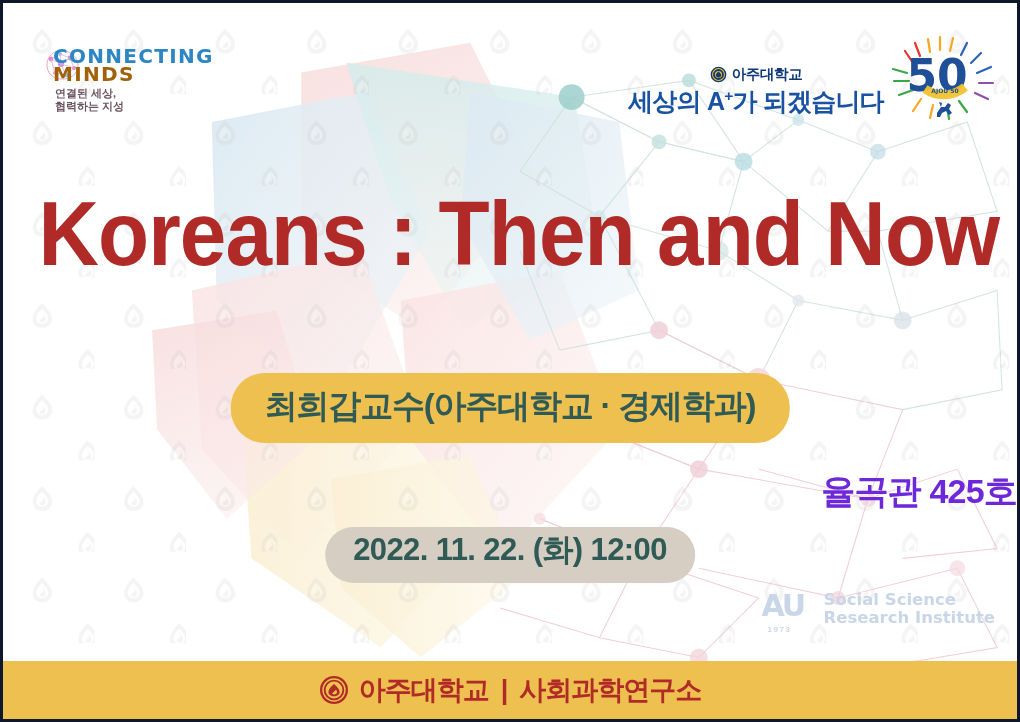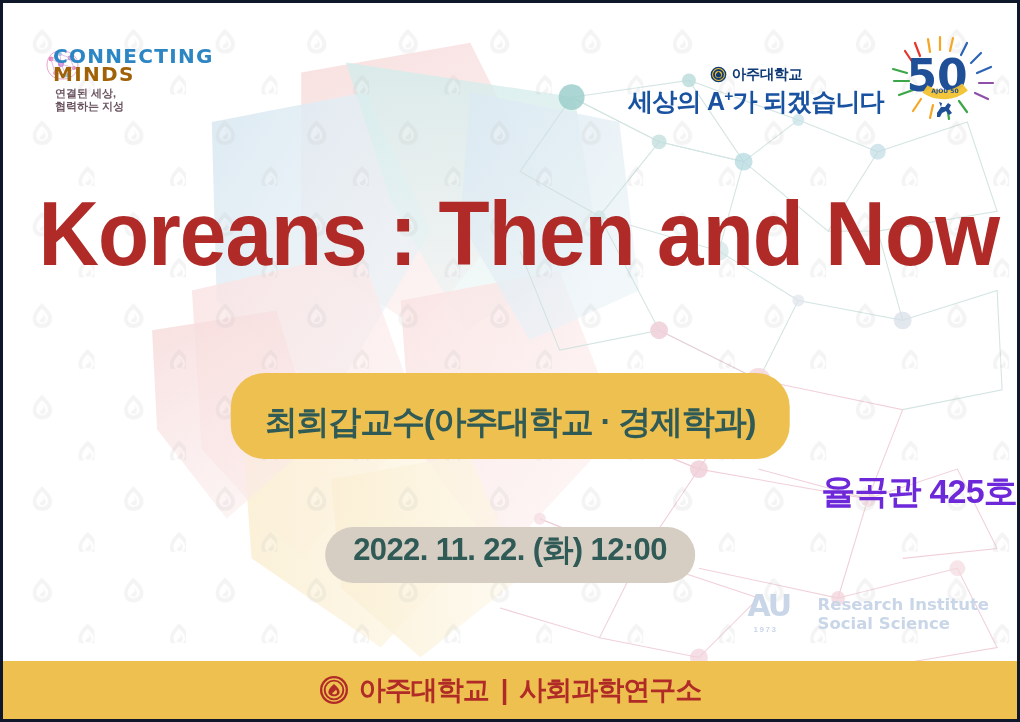--- a/index.html
+++ b/index.html
@@ -137,21 +137,21 @@
   }
 
   
   .speaker-pill {
     position: absolute;
     left: 50%;
     top: 370px;
     transform: translateX(-50%);
     background: #eec04f;
     border-radius: 34px;
-    padding: 27px 34px 14px;
+    padding: 11px 34px 14px;
     font-size: 33px;
     font-weight: bold;
     color: #2f5a56;
     letter-spacing: -1.2px;
     white-space: nowrap;
   }
 
   
   .venue {
     position: absolute;
@@ -176,25 +176,25 @@
     font-size: 31px;
     font-weight: bold;
     color: #2f5a56;
     letter-spacing: -0.6px;
     white-space: nowrap;
   }
 
   
   .ssri {
     position: absolute;
-    right: 28px;
+    right: 22px;
     bottom: 86px;
     display: flex;
-    align-items: flex-end;
-    gap: 16px;
+    align-items: flex-start;
+    gap: 8px;
   }
   .ssri-mark {
     position: relative;
     width: 54px;
     height: 42px;
     flex: 0 0 auto;
   }
   .ssri-au {
     font-size: 30px;
     font-weight: bold;
@@ -438,22 +438,22 @@
   <div class="venue">율곡관 425호</div>
 
   <div class="date-pill">2022. 11. 22. (화) 12:00</div>
 
   <div class="ssri">
     <div class="ssri-mark">
       <span class="ssri-au">AU</span>
       <span class="ssri-year">1973</span>
     </div>
     <div class="ssri-text">
+      <div>Social Science</div>
       <div>Research Institute</div>
-      <div>Social Science</div>
     </div>
   </div>
 
   <div class="footer">
     <svg class="footer-seal" viewBox="0 0 30 30">
       <circle cx="15" cy="15" r="14" fill="#b02b28"></circle>
       <circle cx="15" cy="15" r="11" fill="none" stroke="#eec04f" stroke-width="1.4"></circle>
       <circle cx="15" cy="15" r="8.4" fill="#eec04f"></circle>
       <path d="M15 9 C18.6 12.4 20.6 14.6 20.6 17 C20.6 19.5 18.2 21.3 15 21.3 C11.8 21.3 9.4 19.5 9.4 17 C9.4 14.6 11.4 12.4 15 9 Z" fill="#b02b28"></path>
       <path d="M15 12.6 C17 14.6 18 15.9 18 17.2 C18 18.5 16.7 19.4 15 19.4 C14.1 19.4 13.4 19.1 13 18.6 L17.1 14.8 Z" fill="#eec04f"></path>

